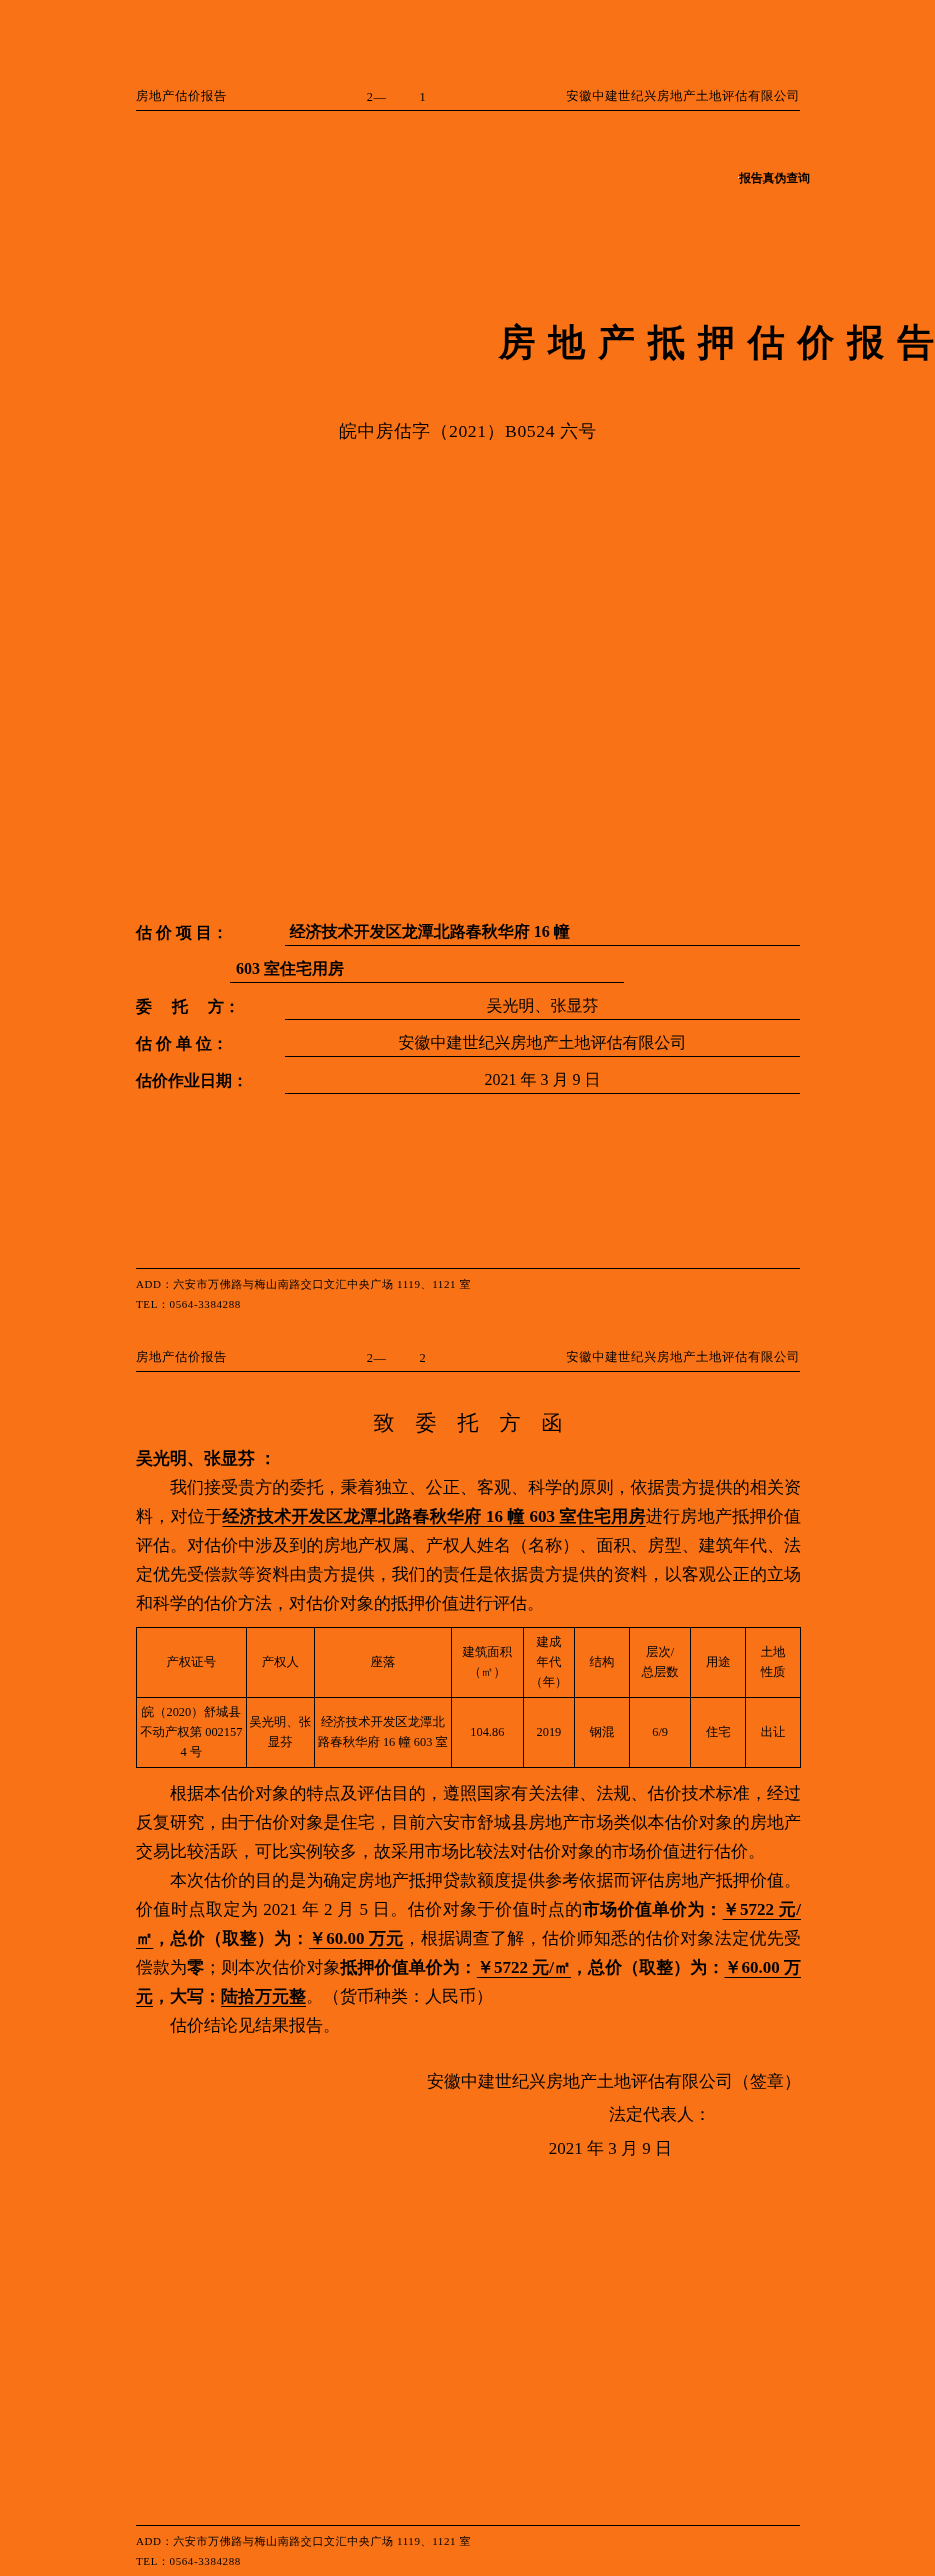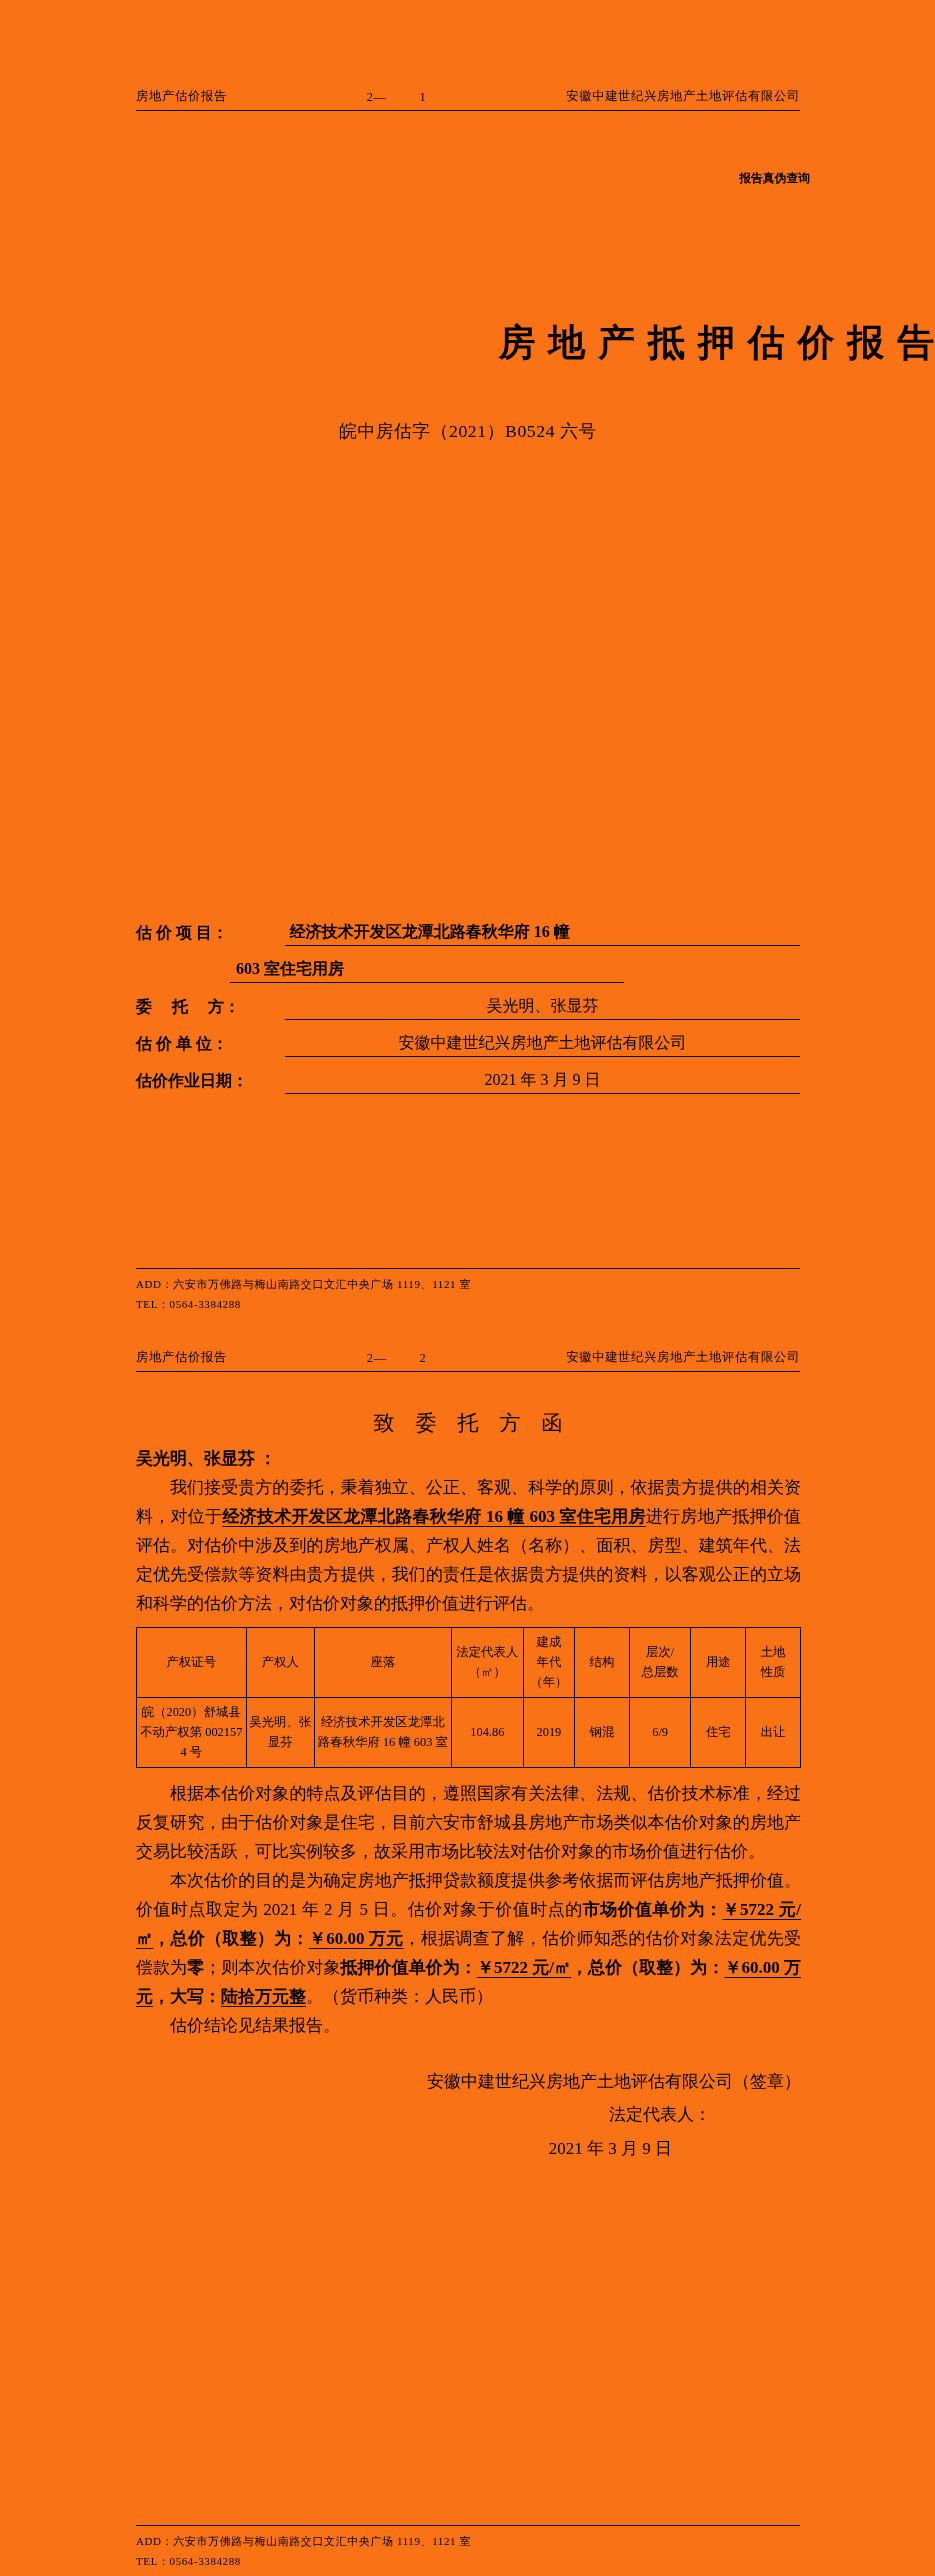--- a/index.html
+++ b/index.html
@@ -121,21 +121,21 @@
           <col style="width:8%">
           <col style="width:9%">
           <col style="width:8%">
           <col style="width:8%">
       </colgroup>
       <thead>
         <tr>
           <th>产权证号</th>
           <th>产权人</th>
           <th>座落</th>
-          <th>法定代表人
+          <th>建筑面积
 （㎡）</th>
           <th>建成
 年代
 （年）</th>
           <th>结构</th>
           <th>层次/
 总层数</th>
           <th>用途</th>
           <th>土地
 性质</th>

